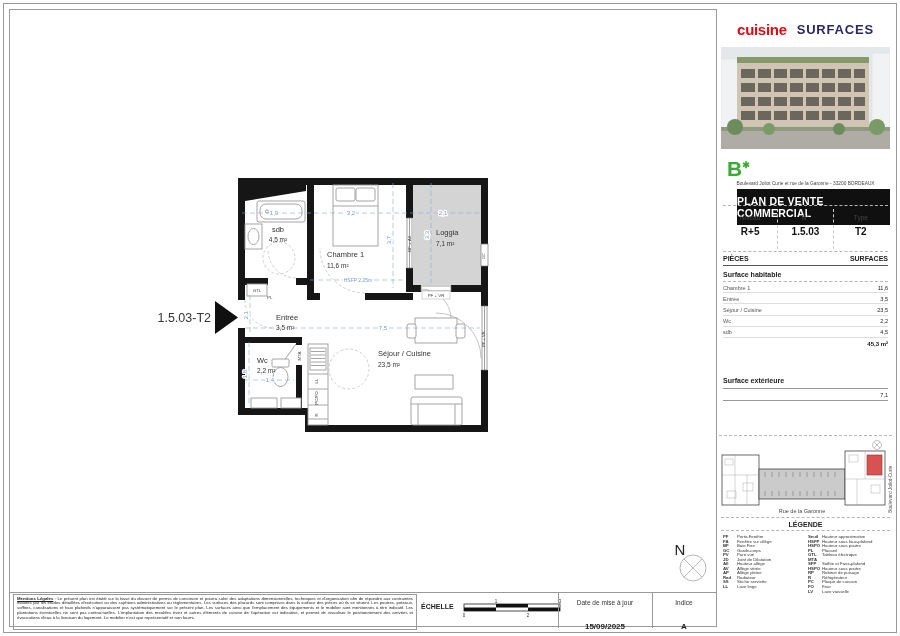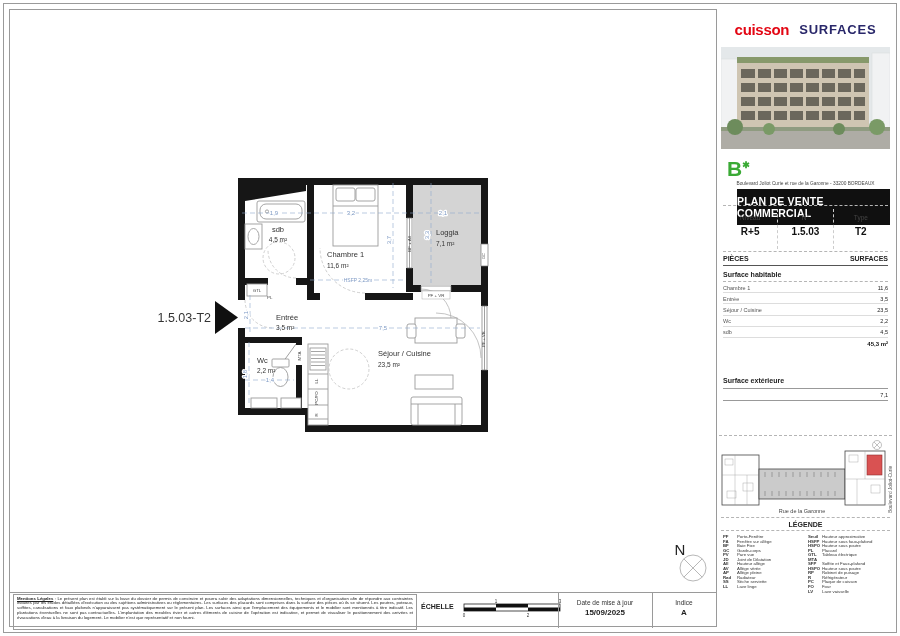--- a/index.html
+++ b/index.html
@@ -48,21 +48,21 @@
   .lg-desc{flex:1;}
 
   
   .foot-top{position:absolute;left:9px;top:592px;width:707px;border-top:1px solid #9a9a9a;}
   .legal{position:absolute;left:13px;top:594px;width:396px;height:31px;border:1px solid #9a9a9a;padding:1.5px 3px;font-size:4.3px;line-height:4.9px;text-align:justify;color:#222;overflow:hidden;}
   .legal b{text-decoration:underline;}
   .vline{position:absolute;top:592px;height:36px;border-left:1px solid #9a9a9a;}
   .echelle-label{position:absolute;left:421px;top:603px;font-weight:700;font-size:7px;}
   .datebox{position:absolute;left:558px;width:94px;top:592px;height:36px;text-align:center;}
   .datebox .l{font-size:6.5px;color:#333;margin-top:7px;}
-  .datebox .v{font-size:8px;font-weight:700;margin-top:2px;}
+  .datebox .v{font-size:8px;font-weight:700;margin-top:16px;}
   .indicebox{position:absolute;left:652px;width:64px;top:592px;height:36px;text-align:center;}
 
   
   .wall{fill:#161616;}
   .furn{fill:none;stroke:#9b9b9b;stroke-width:0.9;}
   .furnf{fill:#fff;stroke:#9b9b9b;stroke-width:0.9;}
   .thin{fill:#fff;stroke:#777;stroke-width:0.7;}
   .tline{fill:none;stroke:#777;stroke-width:0.7;}
   .dim{fill:none;stroke:#8fa9cf;stroke-width:0.6;stroke-dasharray:5 3;}
   .dimt{fill:#7d99c4;font-size:6px;}
@@ -221,21 +221,21 @@
 
 <svg class="abs" style="left:666px;top:536px;" width="56" height="52" viewBox="0 0 56 52">
   <text class="ntext" x="14" y="19" text-anchor="middle">N</text>
   <circle class="ncirc" cx="27" cy="32" r="13"></circle>
   <line class="ncirc" x1="17.8" y1="22.8" x2="36.2" y2="41.2"></line>
   <line class="ncirc" x1="36.2" y1="22.8" x2="17.8" y2="41.2"></line>
 </svg>
 
 <div class="panel">
   <div class="logo-row">
-    <span class="nexity">cuisson</span>
+    <span class="nexity">cuisine</span>
     <span class="cogedim">SURFACES</span>
   </div>
 
   <svg class="render" viewBox="0 0 169 102">
     <rect x="0" y="0" width="169" height="102" fill="#e4e8ea"></rect>
     <rect x="0" y="12" width="18" height="70" fill="#f1f2f3" stroke="#d8dadc" stroke-width="0.5"></rect>
     <rect x="151" y="6" width="18" height="76" fill="#f1f2f3" stroke="#d8dadc" stroke-width="0.5"></rect>
     <rect x="16" y="10" width="132" height="6" fill="#87996b"></rect>
     <rect x="16" y="16" width="132" height="66" fill="#cfc5b2"></rect>
     <rect x="20" y="22" width="124" height="9" fill="#6b675c"></rect>

